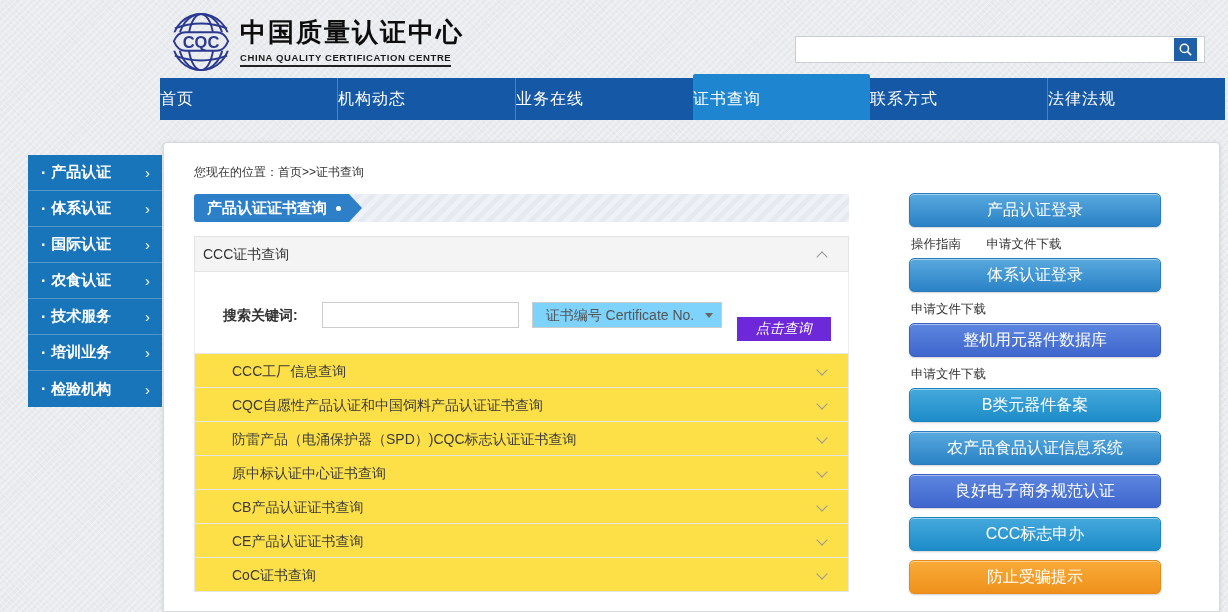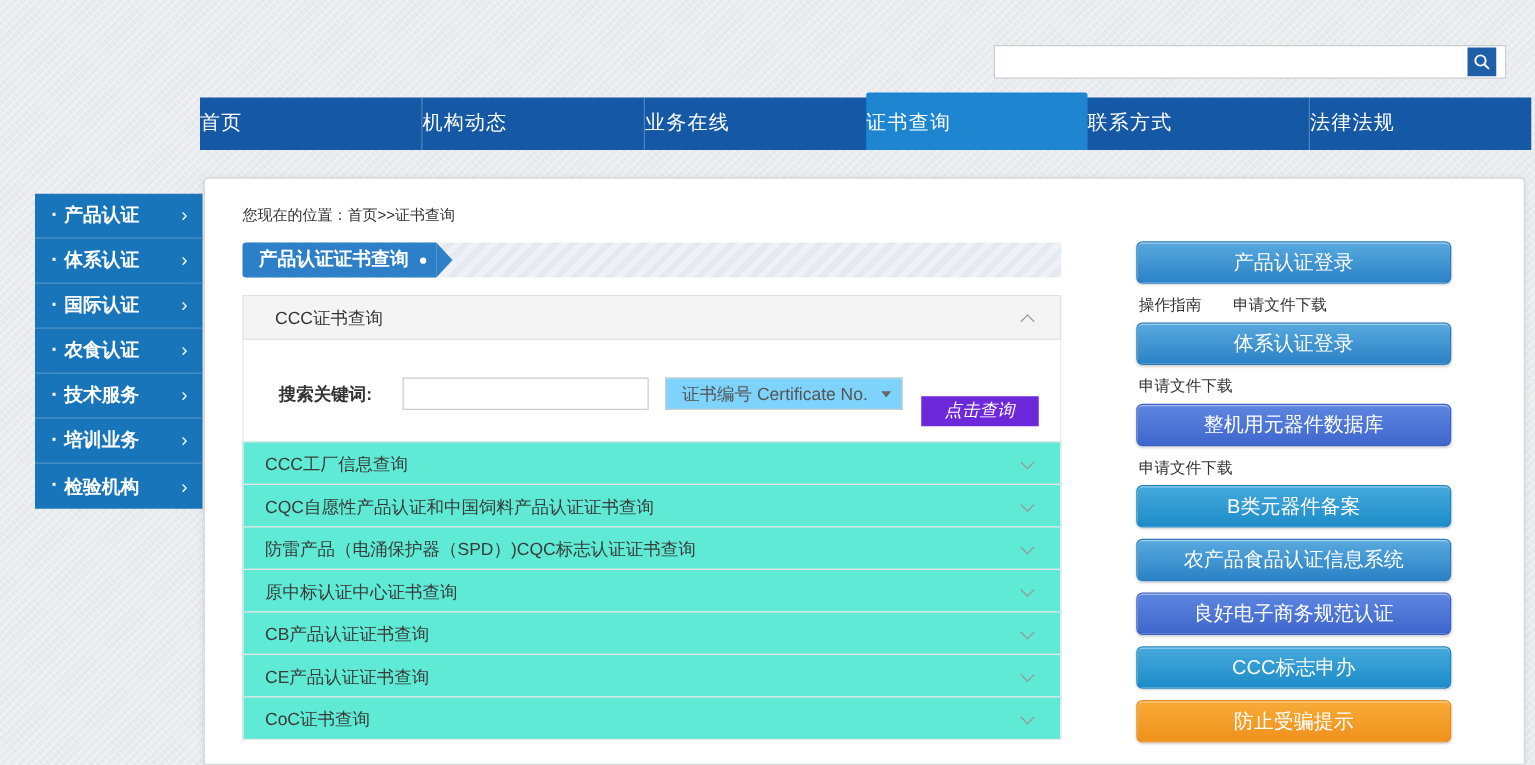--- a/index.html
+++ b/index.html
@@ -42,47 +42,65 @@
   .breadcrumb a { color:#333; text-decoration:none; cursor:pointer; }
 
   .title-bar { position:absolute; left:30px; top:51px; width:655px; height:28px;
     background:repeating-linear-gradient(135deg,#eef2f6 0 5px,#e4eaf0 5px 10px); }
   .title-tab { position:absolute; left:0; top:0; height:28px; background:#2d80c8; color:#fff; font-size:15px; font-weight:700; line-height:28px; padding:0 8px 0 13px; border-radius:3px 0 0 3px; display:flex; align-items:center; }
   .title-tab::after { content:""; position:absolute; right:-13px; top:0; border-top:14px solid transparent; border-bottom:14px solid transparent; border-left:13px solid #2d80c8; }
   .title-dot { width:5px; height:5px; border-radius:50%; background:#fff; margin-left:9px; }
 
   
   .accordion { position:absolute; left:30px; top:93px; width:655px; }
-  .acc-head { position:relative; height:36px; line-height:34px; background:#f4f4f4; border:1px solid #e3e3e3; padding-left:25px; font-size:14px; color:#333; cursor:pointer; }
+  .acc-head { position:relative; height:36px; line-height:34px; background:#f4f4f4; border:1px solid #e3e3e3; padding-left:8px; font-size:14px; color:#333; cursor:pointer; }
   .acc-body { position:relative; height:82px; background:#fff; border:1px solid #ededed; border-top:none; display:flex; align-items:flex-start; padding:30px 0 0 28px; }
   .form-label { font-size:14px; font-weight:700; color:#333; line-height:26px; }
   .kw-input { width:197px; height:26px; border:1px solid #ccc; margin-left:24px; outline:none; padding:0 6px; font-size:13px; }
   .select-box { position:relative; width:190px; height:26px; border:1px solid #ccc; margin-left:13px; background:#7dd3fc; font-size:14px; color:#555; line-height:24px; padding-left:13px; cursor:pointer; }
   .select-arrow { position:absolute; right:8px; top:10px; width:0; height:0; border-left:4px solid transparent; border-right:4px solid transparent; border-top:5px solid #666; }
   .query-btn { width:94px; height:24px; margin-left:15px; margin-top:15px; background:#6d28d9; border:none; color:#fff; font-size:14px; cursor:pointer;font-style:italic; }
-  .acc-row { position:relative; height:35px; line-height:34px; background:#5eead4; border:1px solid #e7e7e7; margin-top:-1px; padding-left:17px; font-size:14px; color:#3a3a3a; cursor:pointer; }
+  .acc-row { position:relative; height:35px; line-height:34px; background:#fde047; border:1px solid #e7e7e7; margin-top:-1px; padding-left:37px; font-size:14px; color:#3a3a3a; cursor:pointer; }
   .chev { position:absolute; right:22px; width:8px; height:8px; border-right:1px solid #999; border-bottom:1px solid #999; }
   .chev.up { top:16px; transform:rotate(-135deg); }
   .chev.down { top:12px; transform:rotate(45deg); }
 
   
   .rcol { position:absolute; left:745px; top:50px; width:252px; }
   .rbtn { display:block; width:252px; height:34px; margin-bottom:9px; border:none; border-radius:5px; color:#fff; font-size:16px; font-weight:400; cursor:pointer; box-shadow:inset 0 1px 0 rgba(255,255,255,.45), 0 1px 2px rgba(0,0,0,.18); }
   .rbtn.blue   { background:linear-gradient(#58a9dd,#2a82c6); border:1px solid #2a7cbd; }
   .rbtn.teal   { background:linear-gradient(#45a9dc,#1d8cc8); border:1px solid #1d85bf; }
   .rbtn.indigo { background:linear-gradient(#5d86e0,#3f66cc); border:1px solid #3c60c2; }
   .rbtn.orange { background:linear-gradient(#f9ab38,#ef911c); border:1px solid #e68a18; }
   .rlinks { height:14px; margin:1px 0 8px 2px; font-size:12.5px; }
   .rlinks a { color:#333; text-decoration:none; margin-right:22px; cursor:pointer; }
 </style>
 </head>
 <body>
 
 <div class="stage">
 
+  <div class="logo">
+    <svg width="62" height="62" viewBox="0 0 64 64">
+      <g fill="none" stroke="#2b3990" stroke-width="2">
+        <circle cx="32" cy="32" r="29"></circle>
+        <ellipse cx="32" cy="32" rx="13" ry="29"></ellipse>
+        <ellipse cx="32" cy="32" rx="23" ry="29"></ellipse>
+        <path d="M5 18 Q32 8 59 18"></path>
+        <path d="M5 46 Q32 56 59 46"></path>
+      </g>
+      <rect x="2" y="22" width="60" height="19" fill="#e9ebee"></rect>
+      <path d="M4 31 Q8 22 16 22 L48 22 Q56 22 60 31 Q56 41 48 41 L16 41 Q8 41 4 31 Z" fill="none" stroke="#2b3990" stroke-width="2"></path>
+      <text x="32" y="38" text-anchor="middle" font-size="17" font-weight="bold" fill="#2b3990">CQC</text>
+    </svg>
+    <div class="logo-text">
+      <div class="logo-zh">中国质量认证中心</div>
+      <div class="logo-en">CHINA QUALITY CERTIFICATION CENTRE</div>
+    </div>
+  </div>
 
   <div class="hsearch">
     <input class="hsearch-input" type="text" value="" style="">
     <button class="hsearch-btn">
       <svg width="15" height="15" viewBox="0 0 20 20">
         <circle cx="8.5" cy="8.5" r="5.5" fill="none" stroke="#fff" stroke-width="2"></circle>
         <line x1="12.5" y1="12.5" x2="17.5" y2="17.5" stroke="#fff" stroke-width="2"></line>
       </svg>
     </button>
   </div>

